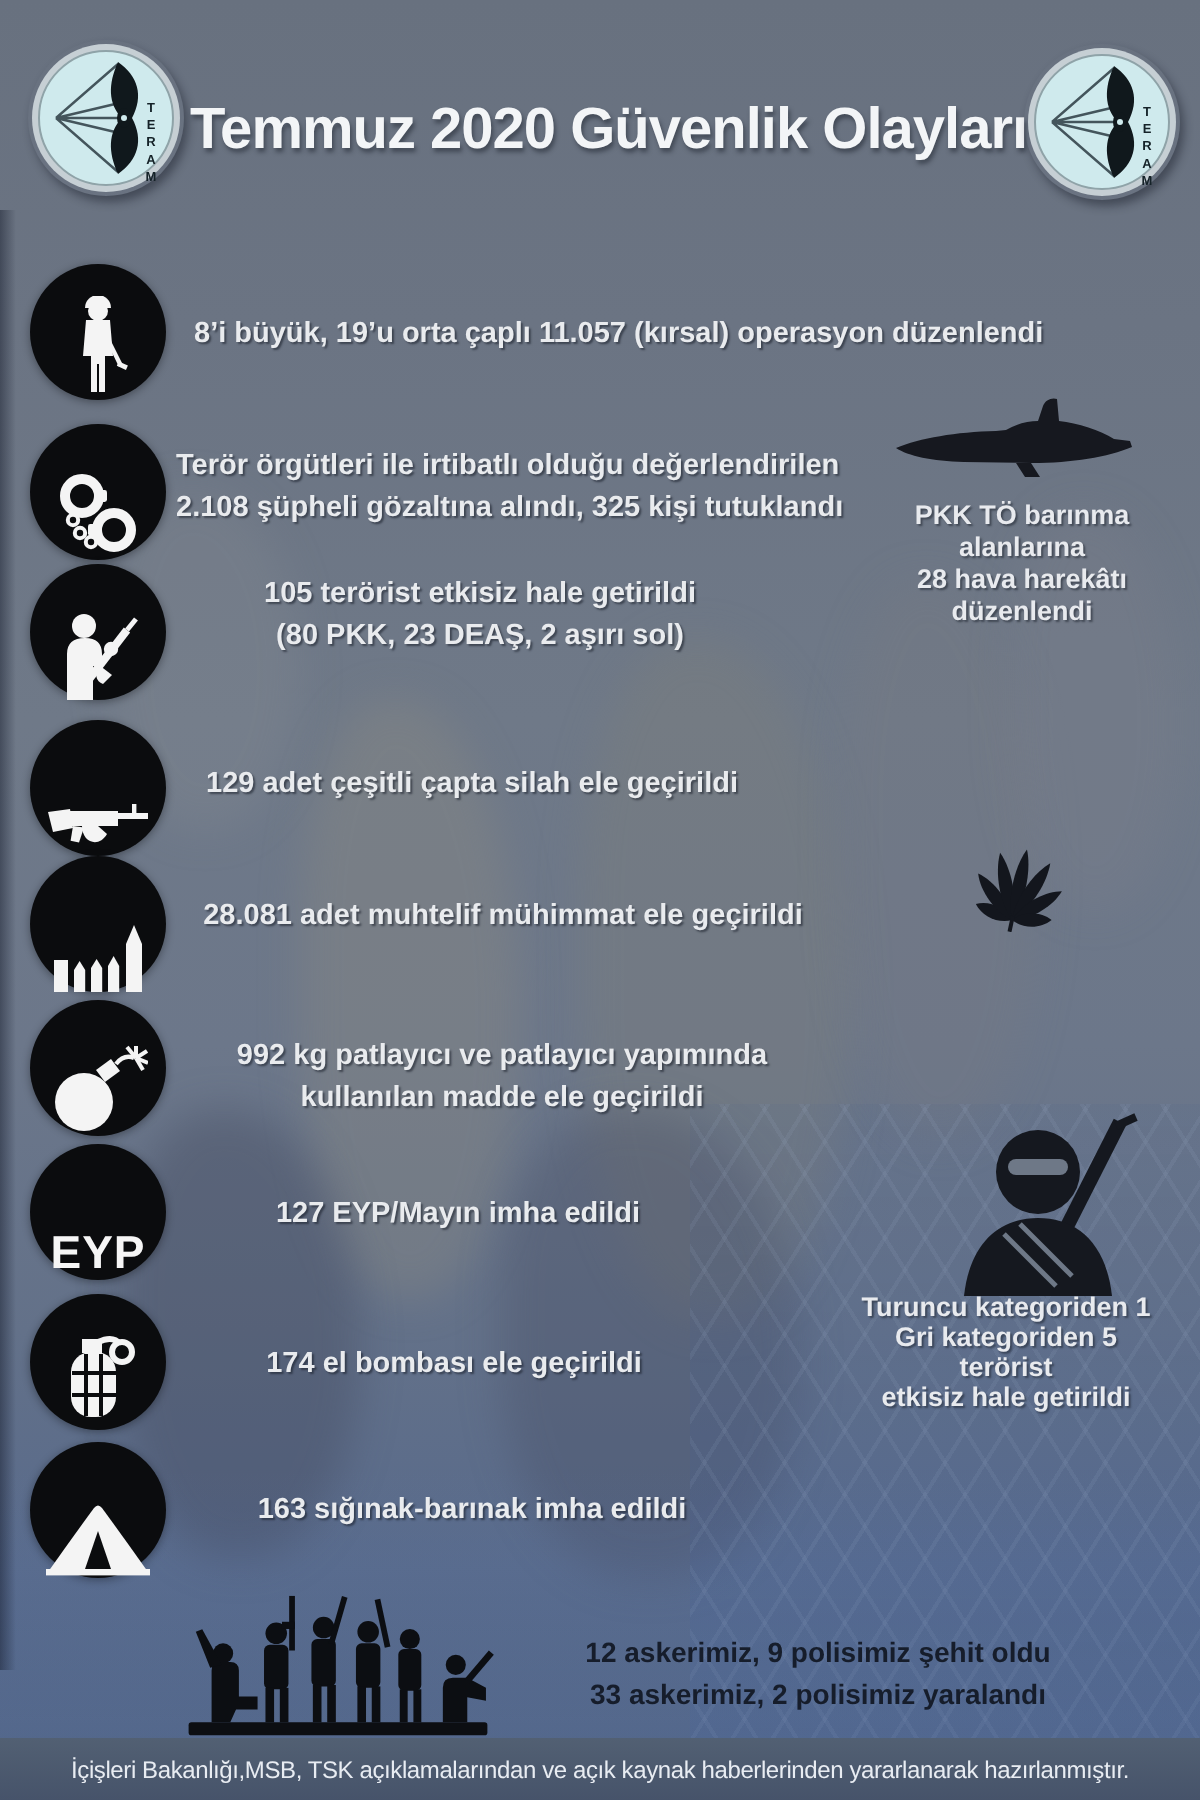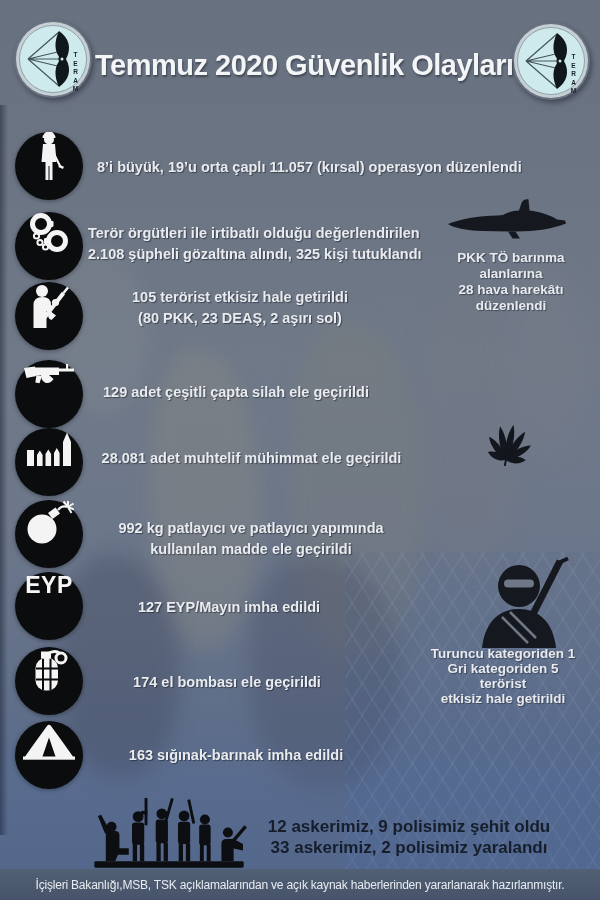--- a/index.html
+++ b/index.html
@@ -47,21 +47,21 @@
   .title{
     position:absolute; left:95px; top:49px; width:412px;
     text-align:center; white-space:nowrap;
     font-size:29px; font-weight:bold; letter-spacing:-0.5px;
     color:#f3f5f7; text-shadow:1px 2px 2px rgba(28,33,44,.5);
   }
 
   
   .circle{
     position:absolute; left:15px; width:68px; height:68px; border-radius:50%;
-    background:#0b0c0e; display:flex; align-items:flex-start; justify-content:center;
+    background:#0b0c0e; display:flex; align-items:flex-end; justify-content:center;
     box-shadow:0 1px 4px rgba(10,12,16,.4);
   }
   .eyp{ font-size:23px; font-weight:bold; color:#f6f6f6; letter-spacing:.5px; }
 
   
   .rtext{
     position:absolute; font-weight:bold; font-size:14.5px; line-height:21px;
     color:#e9ebee; text-shadow:1px 1px 1px rgba(22,27,38,.55); white-space:nowrap;
   }
   .rt1{ left:97px; top:157px; width:470px; text-align:left; }
@@ -84,21 +84,21 @@
     color:#e8eaee; text-shadow:1px 1px 1px rgba(22,27,38,.5); white-space:nowrap;
   }
   .rc1{ left:428px; top:250px; width:166px; line-height:16px; }
   .rc2{ left:418px; top:454px; width:178px; line-height:15.5px; }
   .rc3{ left:410px; top:646px; width:186px; line-height:15px; }
 
   
   .cas-icon{ position:absolute; left:90px; top:792px; }
   .cas-text{
     position:absolute; left:256px; top:816px; width:306px; text-align:center;
-    font-weight:bold; font-size:17px; line-height:21px; color:#161d2b; white-space:nowrap;
+    font-weight:bold; font-size:14px; line-height:21px; color:#161d2b; white-space:nowrap;
   }
   .footer{
     position:absolute; left:0; top:869px; width:600px; height:31px;
     background:linear-gradient(180deg,#526073,#46536a);
     display:flex; align-items:center; justify-content:center;
   }
   .footer-text{ font-size:12px; letter-spacing:-0.2px; color:#e8ecf2; white-space:nowrap; }
 </style>
 </head>
 <body>

